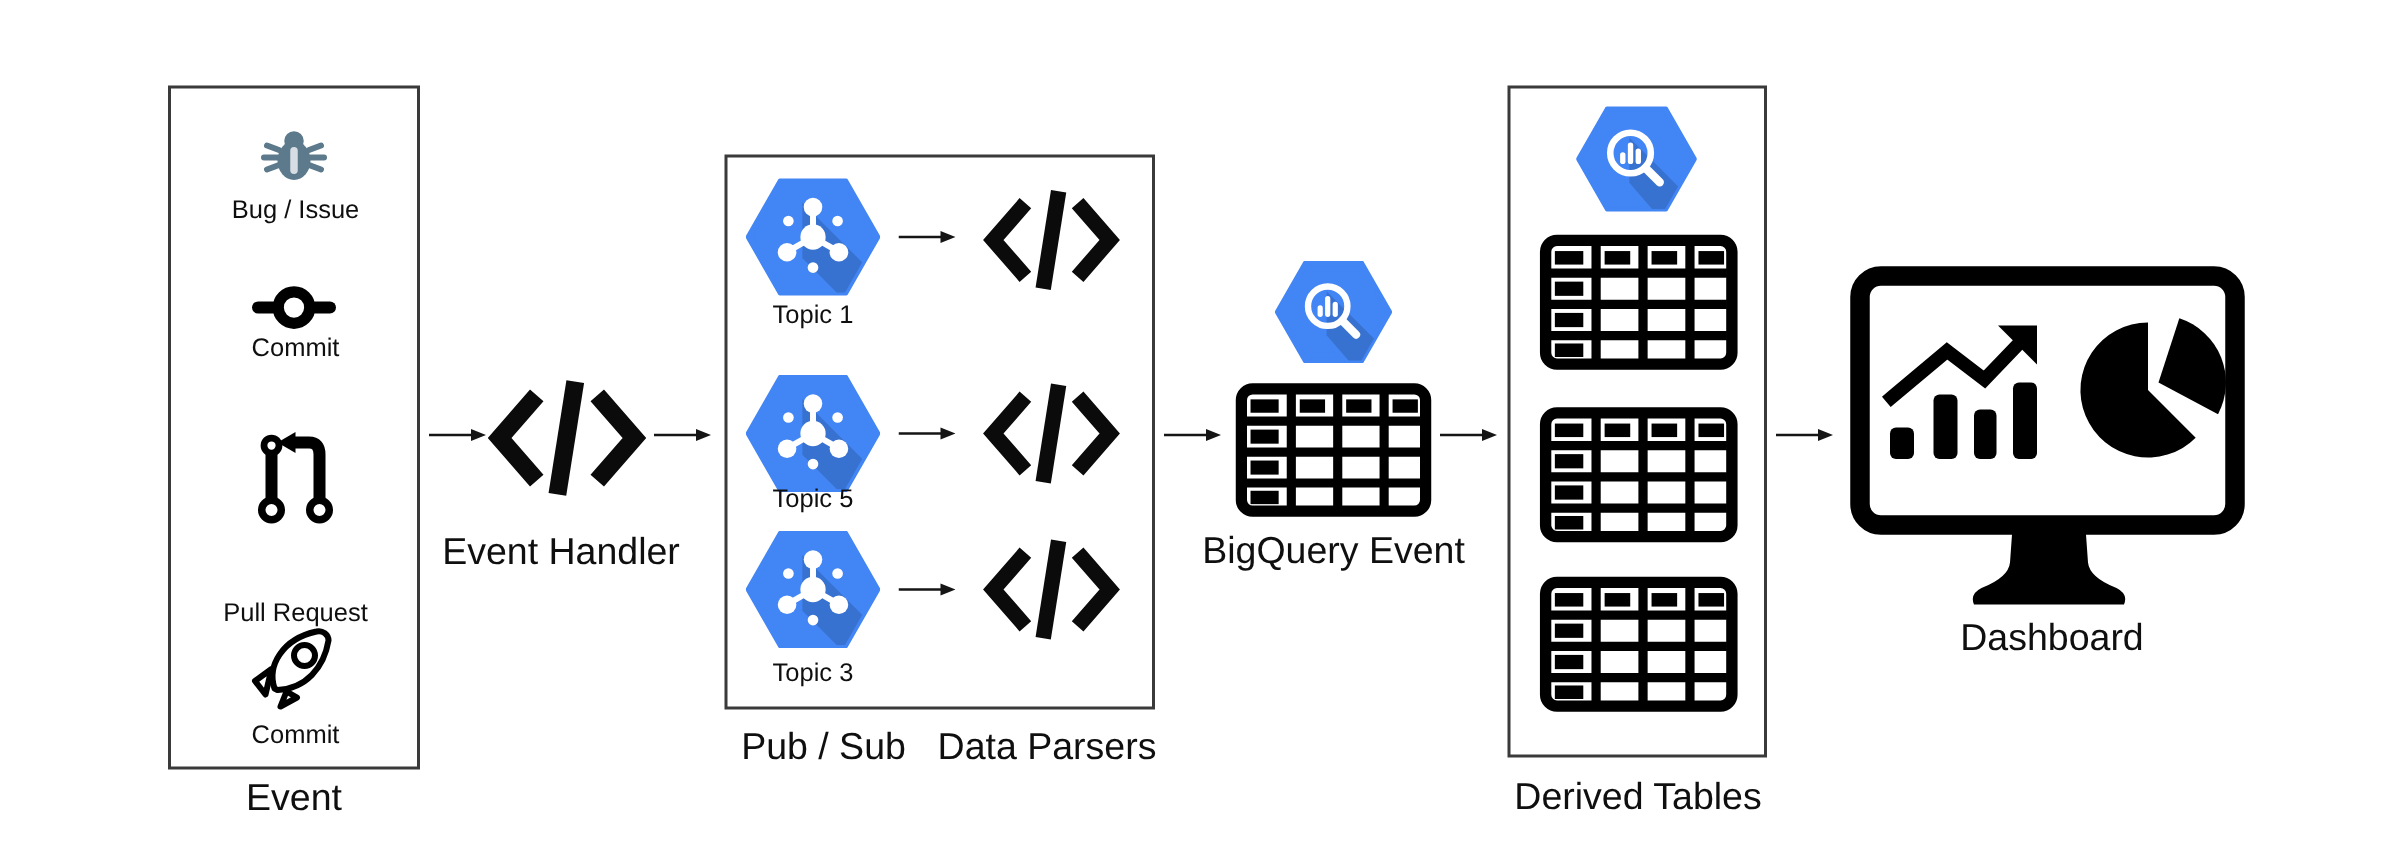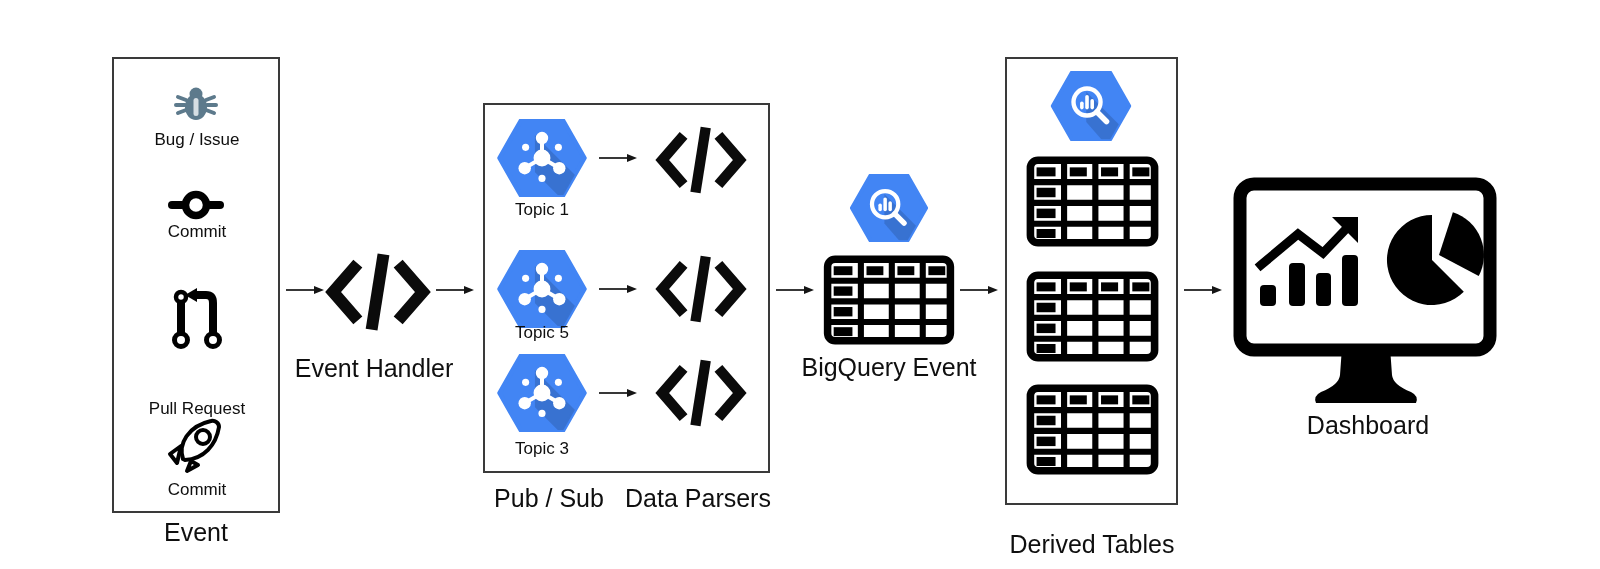--- a/index.html
+++ b/index.html
@@ -364,21 +364,21 @@
         <rect x="11" y="12" width="20" height="9.5"></rect>
           <rect x="46" y="12" width="18" height="9.5"></rect>
           <rect x="79" y="12" width="18" height="9.5"></rect>
           <rect x="112" y="12" width="18" height="9.5"></rect>
         <rect x="11" y="33.5" width="20" height="10"></rect>
           <rect x="11" y="55.5" width="20" height="10"></rect>
           <rect x="11" y="77" width="20" height="9.5"></rect>
       </g>
     </svg>
   </span>
-  <div class="lbl" style="left:992px;top:520px;width:200px;margin-top:13px;">Derived Tables</div>
+  <div class="lbl" style="left:992px;top:520px;width:200px;">Derived Tables</div>
 
   <span class="abs" style="left:1184px;top:284px;">
     <svg width="38" height="12" viewBox="0 0 38 12">
         <line x1="0" y1="6" x2="29" y2="6" stroke="#151515" stroke-width="1.7"></line>
         <polygon points="28,2 38,6 28,10" fill="#151515"></polygon>
       </svg>
   </span>
 
   <span class="abs" style="left:1233px;top:177px;">
     <svg width="264" height="235" viewBox="0 0 264 235">

